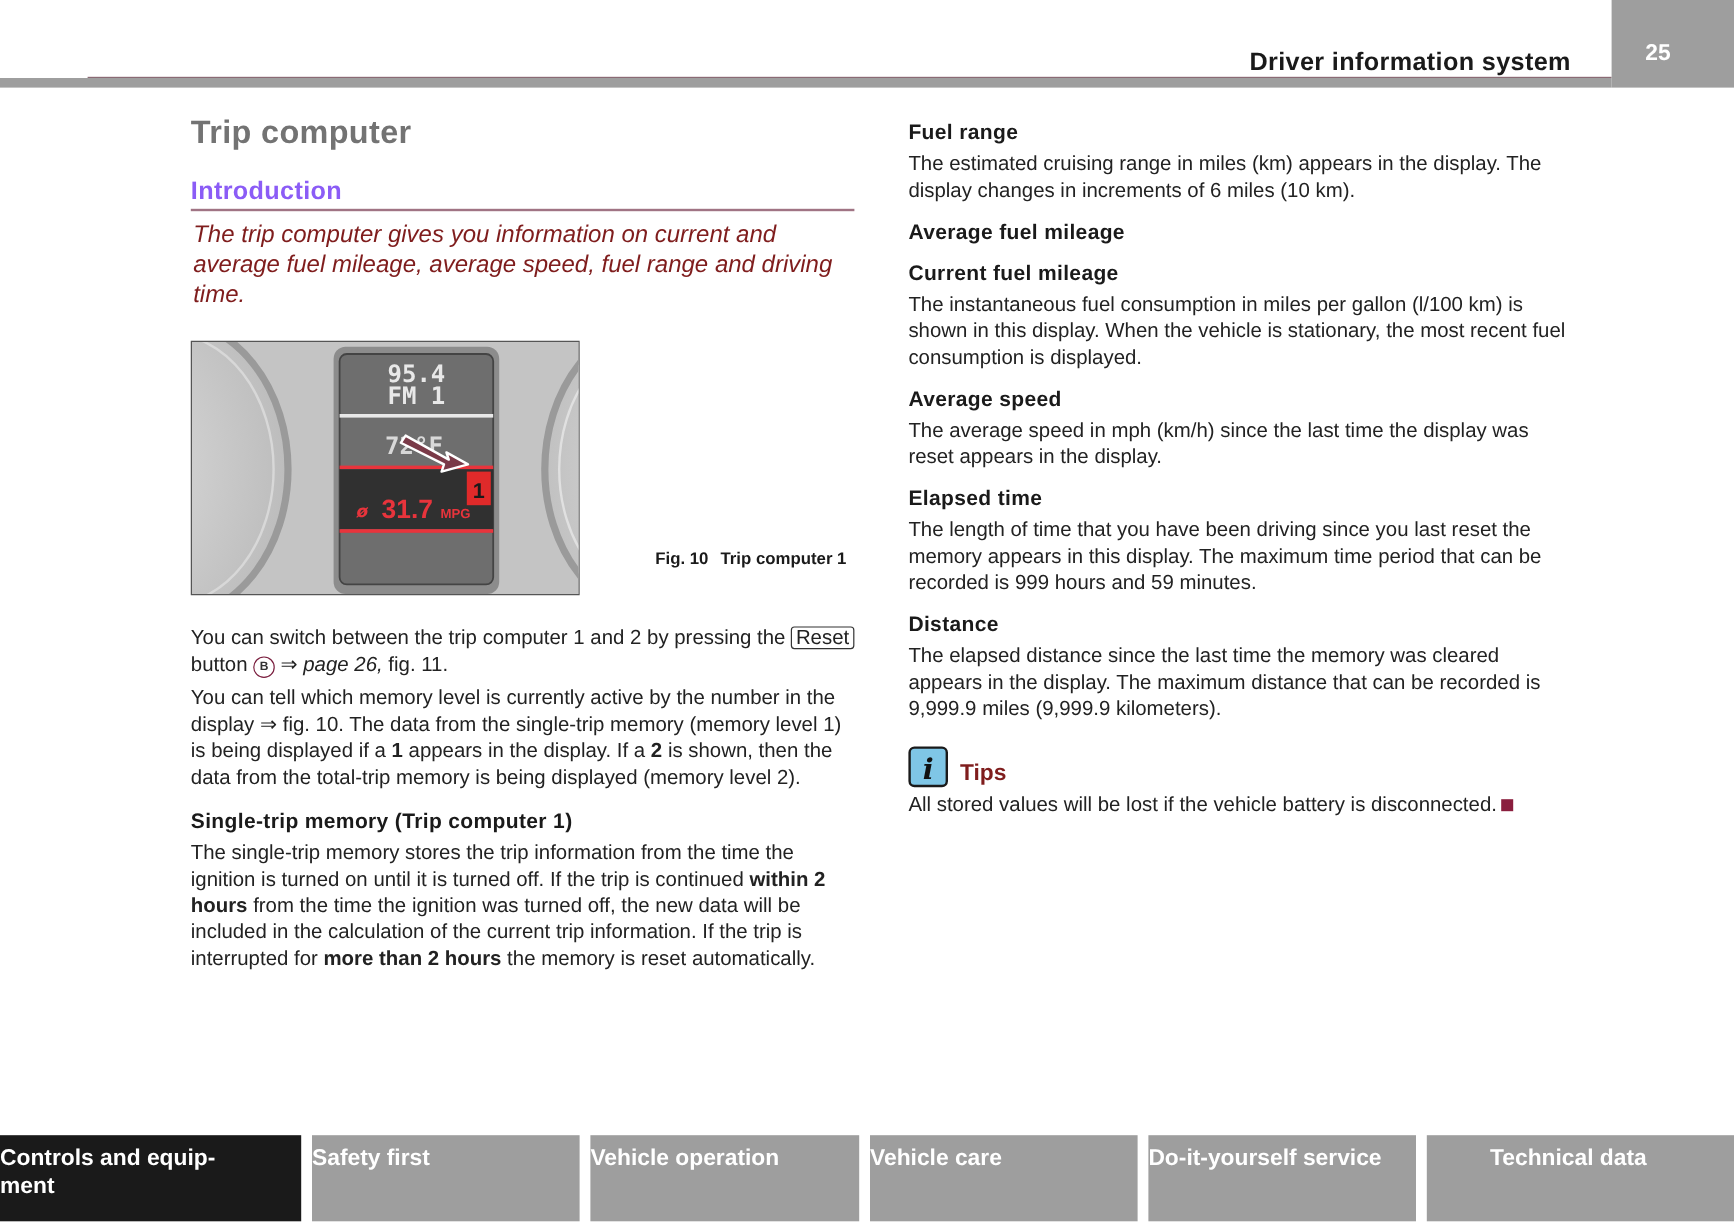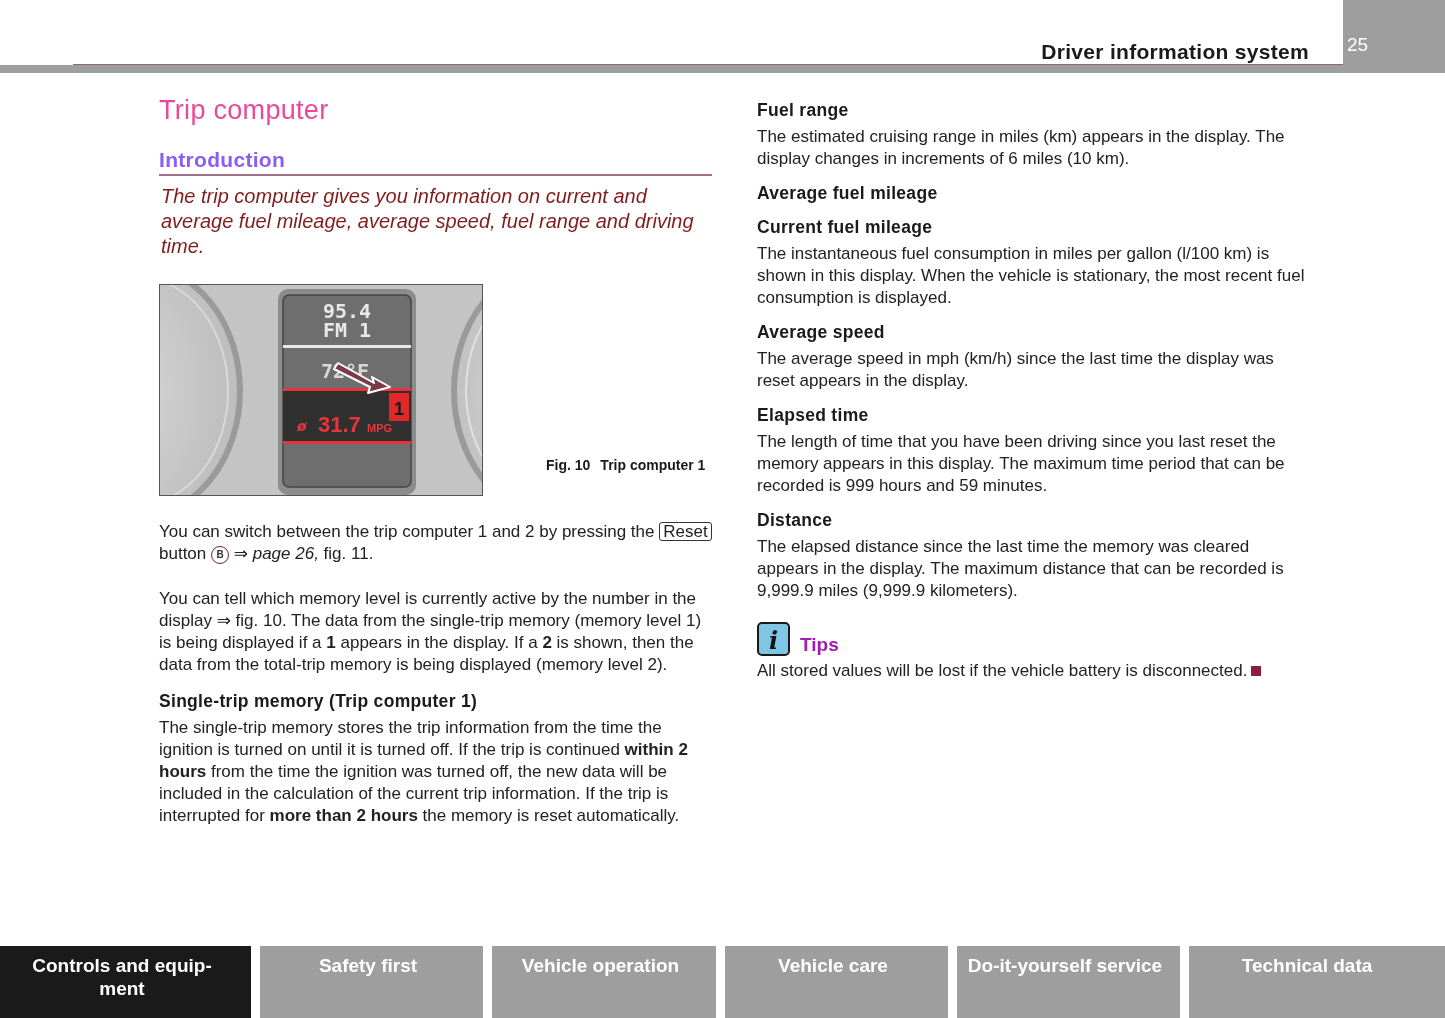--- a/index.html
+++ b/index.html
@@ -4,25 +4,25 @@
   <style>
     * { margin: 0; padding: 0; box-sizing: border-box; }
     html, body { width: 1445px; height: 1018px; background: #ffffff; overflow: hidden; }
     body { position: relative; font-family: "Liberation Sans", "DejaVu Sans", sans-serif; color: #1a1a1a; }
 
     
     .hdr-bar { position: absolute; left: 0; top: 65px; width: 1343px; height: 8px; background: #9e9e9e; }
     .hdr-bar-top { position: absolute; left: 73px; top: 64px; width: 1270px; height: 1px; background: #8a6a74; }
     .hdr-title { position: absolute; right: 136px; top: 40px; font-size: 21px; font-weight: bold; color: #1a1a1a; letter-spacing: 0.3px; }
     .page-tab { position: absolute; left: 1343px; top: 0; width: 102px; height: 73px; background: #9e9e9e; }
-    .page-num { position: absolute; left: 4px; top: 34px; font-size: 19px; font-weight: normal; color: #ffffff; }
+    .page-num { position: absolute; left: 28px; top: 34px; font-size: 19px; font-weight: bold; color: #ffffff; }
 
     
     .col-left { position: absolute; left: 159px; top: 95px; width: 553px; }
-    .h1 { font-size: 27px; font-weight: normal; color: #ec4899; letter-spacing: 0.3px; }
+    .h1 { font-size: 27px; font-weight: bold; color: #737373; letter-spacing: 0.3px; }
     .h2 { margin-top: 22px; font-size: 21px; font-weight: bold; color: #8b5cf6; padding-bottom: 2px; border-bottom: 2px solid #a07484; letter-spacing: 0.3px; }
     .intro { margin-top: 8px; font-size: 20px; font-style: italic; line-height: 25px; color: #7f1d1d; padding-left: 2px; }
 
     .fig-wrap { position: relative; margin-top: 25px; height: 212px; }
     .fig { position: absolute; left: 0; top: 0; width: 324px; height: 212px; border: 1px solid #555; background: #c8c8c8; overflow: hidden; }
     .fig-caption { position: absolute; left: 387px; top: 173px; width: 170px; font-size: 14px; font-weight: bold; line-height: 17px; color: #1a1a1a; }
     .fig-caption .num { margin-right: 10px; }
 
     .p { font-size: 17px; line-height: 22px; color: #222; }
     .sub { font-size: 17.5px; font-weight: bold; color: #1a1a1a; letter-spacing: 0.3px; }
@@ -31,26 +31,26 @@
 
     
     .col-right { position: absolute; left: 757px; top: 100px; width: 555px; }
     .sec { margin-bottom: 13px; }
     .sec .sub { margin-bottom: 5px; }
 
     .tips { margin-top: 20px; }
     .tips-head { display: flex; align-items: flex-end; gap: 10px; }
     .info-icon { width: 33px; height: 34px; border: 2px solid #1a1a1a; border-radius: 5px; background: #7fc6e6; position: relative; }
     .info-icon span { position: absolute; left: 0; right: 0; top: 2px; text-align: center; font-family: "DejaVu Serif", serif; font-style: italic; font-weight: bold; font-size: 24px; color: #111; }
-    .tips-title { font-size: 19px; font-weight: bold; color: #a21caf; margin-bottom: 0px; }
+    .tips-title { font-size: 19px; font-weight: bold; color: #7f1d1d; margin-bottom: 0px; }
     .end-mark { display: inline-block; width: 10px; height: 10px; background: #8a1e3e; margin-left: 4px; vertical-align: 0; }
 
     
     .footer { position: absolute; left: 0; top: 946px; width: 1445px; height: 72px; }
-    .ftab { position: absolute; top: 0; height: 72px; background: #9e9e9e; color: #ffffff; font-weight: bold; font-size: 19px; text-align: center; padding: 8px 7px 0 0; line-height: 23px; }
+    .ftab { position: absolute; top: 0; height: 72px; background: #9e9e9e; color: #ffffff; font-weight: bold; font-size: 19px; text-align: left; padding: 8px 7px 0 0; line-height: 23px; }
     .ftab.active { background: #1a1a1a; }
     .ftab.center { text-align: center; padding-right: 0; }
   </style>
 </head>
 <body>
 
 <div class="hdr-bar-top"></div>
 <div class="hdr-bar"></div>
 <div class="hdr-title">Driver information system</div>
 <div class="page-tab">
@@ -109,21 +109,21 @@
     </div>
     <div class="fig-caption">
       <span class="num">Fig. 10</span><span>Trip computer 1</span>
     </div>
   </div>
 
   <div class="p" style="margin-top: 25px;">
     <span>You can switch between the trip computer 1 and 2 by pressing the </span><span class="reset-key">Reset</span><span> button </span><span class="circ-b">B</span><span> ⇒ </span><i>page 26,</i><span> fig. 11.</span>
   </div>
 
-  <div class="p" style="margin-top: 23px;">
+  <div class="p" style="margin-top: 6px;">
     <span>You can tell which memory level is currently active by the number in the display ⇒ fig. 10. The data from the single-trip memory (memory level 1) is being displayed if a </span><b>1</b><span> appears in the display. If a </span><b>2</b><span> is shown, then the data from the total-trip memory is being displayed (memory level 2).</span>
   </div>
 
   <div class="sub" style="margin-top: 15px; margin-bottom: 5px;">Single-trip memory (Trip computer 1)</div>
   <div class="p">
     <span>The single-trip memory stores the trip information from the time the ignition is turned on until it is turned off. If the trip is continued </span><b>within 2 hours</b><span> from the time the ignition was turned off, the new data will be included in the calculation of the current trip informa­tion. If the trip is interrupted for </span><b>more than 2 hours</b><span> the memory is reset automatically.</span>
   </div>
 </div>
 
 <div class="col-right">

